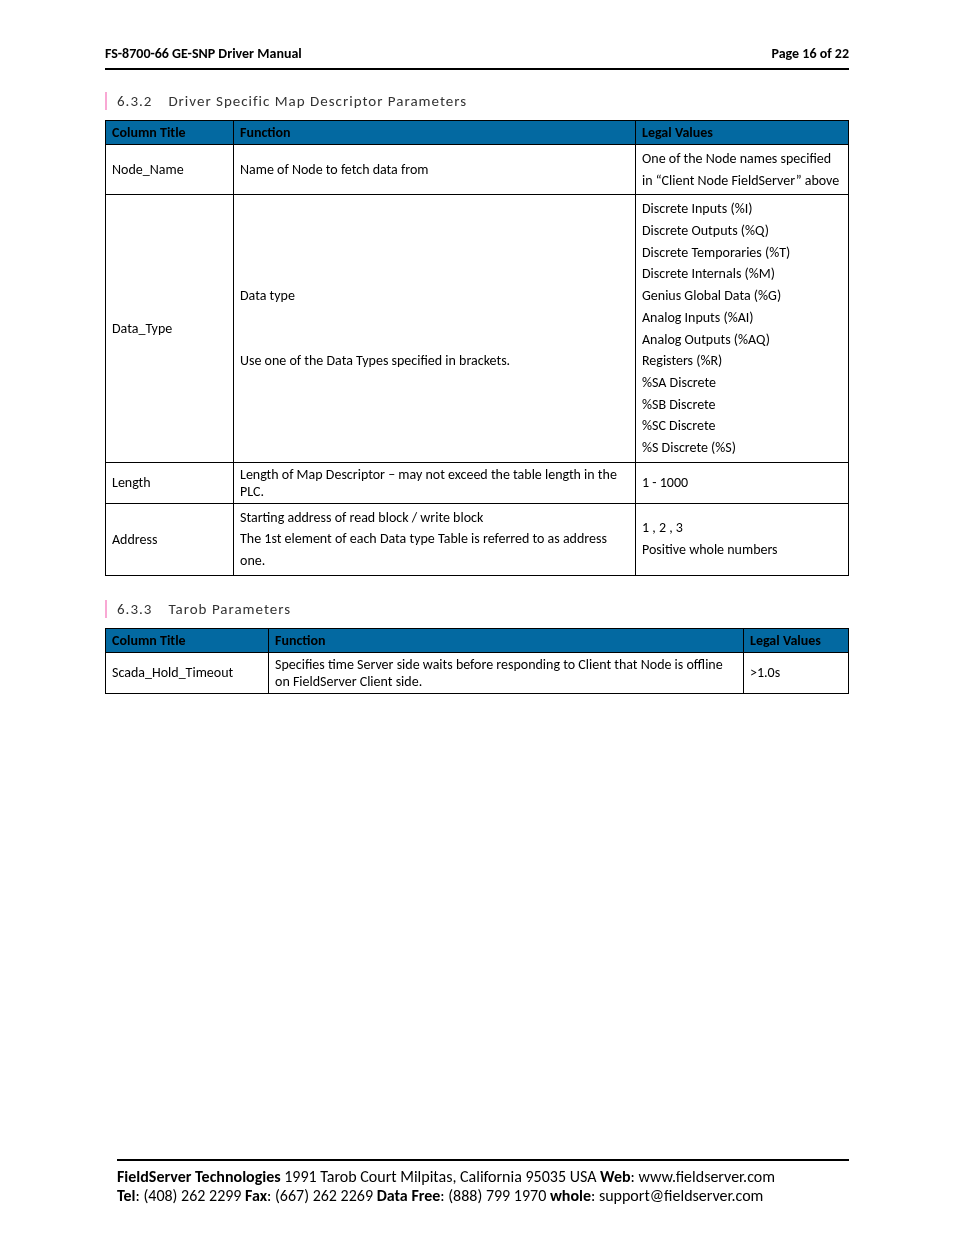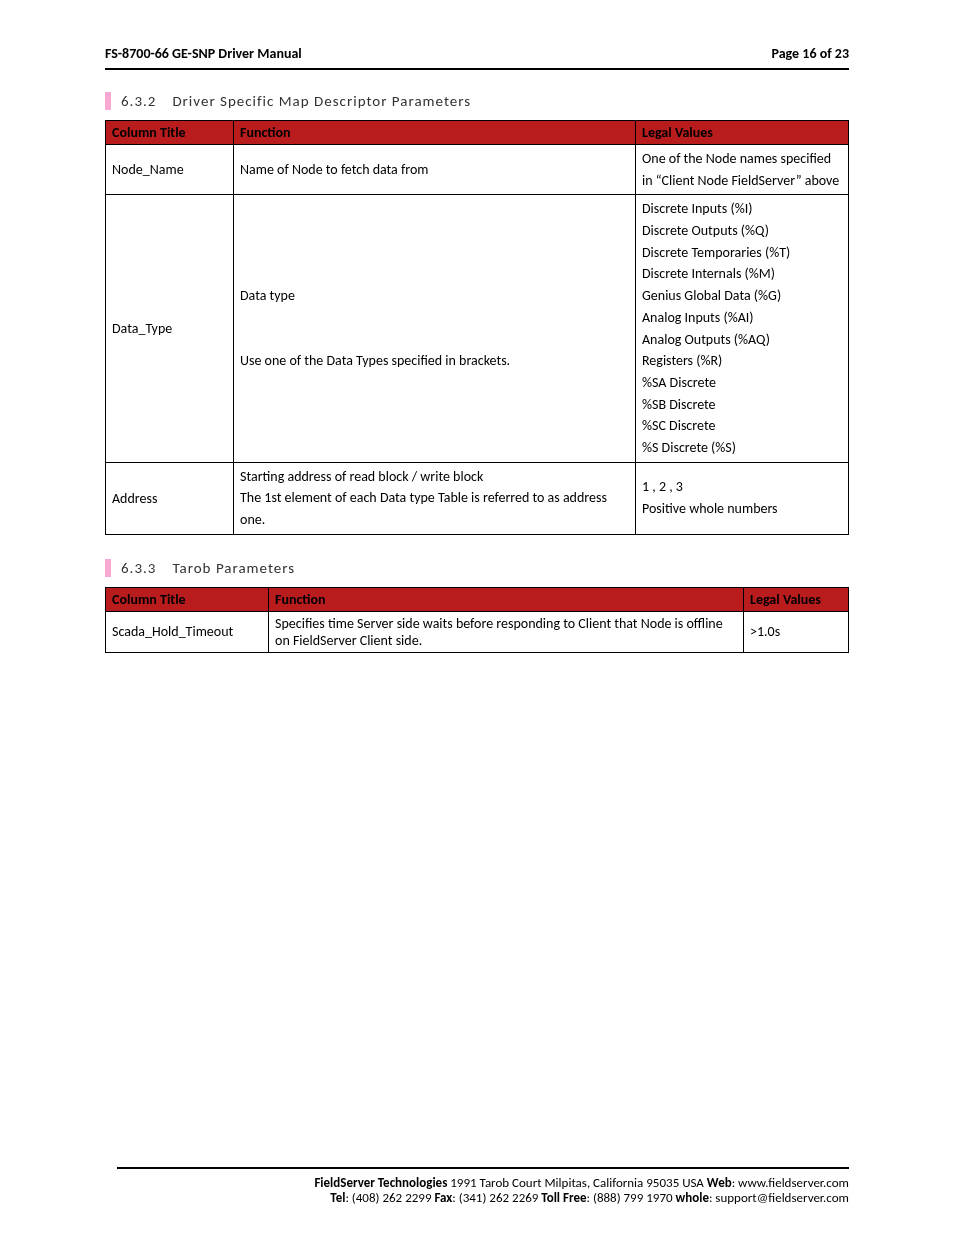--- a/index.html
+++ b/index.html
@@ -23,73 +23,73 @@
     font-weight: bold;
     font-size: 14px;
     padding-bottom: 6px;
   }
   .header-rule {
     border: none;
     border-top: 2px solid #000;
     margin: 0 0 22px 0;
   }
   .section-heading {
-    border-left: 6px solid #f9a8d4;
+    border-left: 2px solid #f9a8d4;
     padding-left: 10px;
     font-size: 15px;
     letter-spacing: 1px;
     margin-bottom: 10px;
     color: #333;
   }
   .sec-num { margin-right: 16px; }
   table.param {
     border-collapse: collapse;
     width: 100%;
     font-size: 14px;
     margin-bottom: 24px;
   }
   table.param th, table.param td {
     border: 1px solid #000;
     padding: 3px 6px;
     vertical-align: middle;
     text-align: left;
   }
   table.param th {
-    background: #b91c1c;
+    background: #0369a1;
     font-weight: bold;
   }
   .multiline { line-height: 1.55; }
   .justify { text-align: justify; }
   .footer {
     position: absolute;
     left: 117px;
     right: 105px;
     bottom: 30px;
-    font-size: 13px;
-    text-align: right;
+    font-size: 16px;
+    text-align: left;
   }
   .footer-rule {
     border: none;
     border-top: 2px solid #000;
     margin: 0 0 6px 0;
   }
   .footer b { font-weight: bold; }
   .t1-c1 { width: 115px; white-space: nowrap; }
   .t1-c3 { width: 200px; }
   .t2-c1 { width: 150px; white-space: nowrap; }
   .t2-c3 { width: 92px; white-space: nowrap; }
 </style>
 </head>
 <body>
 
 <div class="page">
 
   <div class="header-row">
     <span>FS-8700-66 GE-SNP Driver Manual</span>
-    <span>Page 16 of 23</span>
+    <span>Page 16 of 22</span>
   </div>
   <hr class="header-rule">
 
   <div class="section-heading">
     <span class="sec-num">6.3.2</span><span>Driver Specific Map Descriptor Parameters</span>
   </div>
 
   <table class="param">
     <thead>
       <tr>
@@ -101,20 +101,25 @@
     <tbody>
       <tr>
         <td>Node_Name</td>
         <td>Name of Node to fetch data from</td>
         <td class="multiline justify">One of the Node names specified in “Client Node FieldServer” above</td>
       </tr>
       <tr>
         <td>Data_Type</td>
         <td class="multiline">Data type<br><br><br>Use one of the Data Types specified in brackets.</td>
         <td class="multiline">Discrete Inputs (%I)<br>Discrete Outputs (%Q)<br>Discrete Temporaries (%T)<br>Discrete Internals (%M)<br>Genius Global Data (%G)<br>Analog Inputs (%AI)<br>Analog Outputs (%AQ)<br>Registers (%R)<br>%SA Discrete<br>%SB Discrete<br>%SC Discrete<br>%S Discrete (%S)</td>
+      </tr>
+      <tr>
+        <td>Length</td>
+        <td class="justify">Length of Map Descriptor – may not exceed the table length in the PLC.</td>
+        <td>1 - 1000</td>
       </tr>
       <tr>
         <td>Address</td>
         <td class="multiline justify">Starting address of read block / write block<br>The 1st element of each Data type Table is referred to as address one.</td>
         <td class="multiline">1 , 2 , 3<br>Positive whole numbers</td>
       </tr>
     </tbody>
   </table>
 
   <div class="section-heading">
@@ -137,17 +142,17 @@
       </tr>
     </tbody>
   </table>
 
   <div class="footer">
     <hr class="footer-rule">
     <div>
       <b>FieldServer Technologies</b><span> 1991 Tarob Court Milpitas, California 95035 USA  </span><b>Web</b><span>: www.fieldserver.com</span>
     </div>
     <div>
-      <b>Tel</b><span>: (408) 262 2299  </span><b>Fax</b><span>: (341) 262 2269  </span><b>Toll Free</b><span>: (888) 799 1970  </span><b>whole</b><span>: support@fieldserver.com</span>
+      <b>Tel</b><span>: (408) 262 2299  </span><b>Fax</b><span>: (667) 262 2269  </span><b>Data Free</b><span>: (888) 799 1970  </span><b>whole</b><span>: support@fieldserver.com</span>
     </div>
   </div>
 
 </div>
 
 </body></html>

